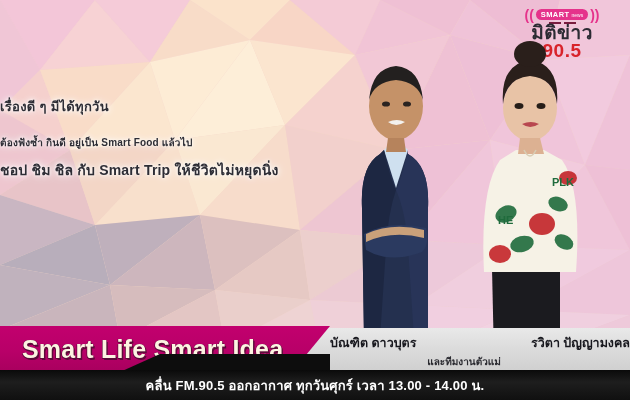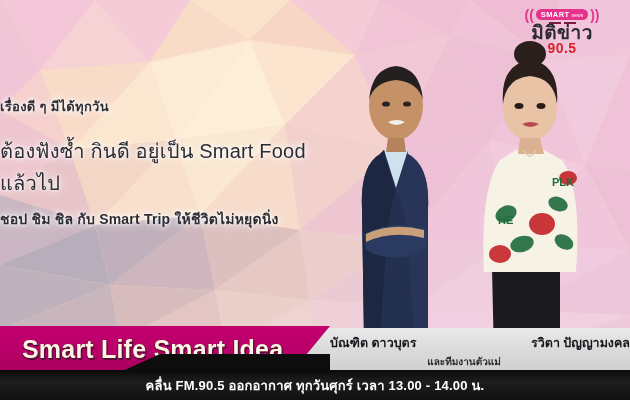--- a/index.html
+++ b/index.html
@@ -40,32 +40,32 @@
   .logo-pill .lp-sub { font-size:5px; font-weight:normal; letter-spacing:0; }
   .logo-ticks {
     display:flex; justify-content:center; gap:3px; margin-top:1px;
   }
   .logo-ticks i { display:block; width:12px; height:2px; background:#7a1c3f; }
   .logo-thai {
     font-size:19px; font-weight:bold; color:#2b2b33;
     margin-top:-1px; letter-spacing:.5px;
   }
   .logo-freq {
-    font-size:14px; font-weight:bold; color:#d8232a;
+    font-size:19px; font-weight:bold; color:#d8232a;
     margin-top:-1px; letter-spacing:.5px;
   }
 
   
   .copy {
     position:absolute; left:0; top:96px; width:360px;
     color:#2d2d35;
     text-shadow:0 0 6px rgba(255,255,255,.95), 0 0 12px rgba(255,255,255,.85), 0 0 3px rgba(255,255,255,1);
   }
   .copy .l1 { font-size:13px; font-weight:bold; letter-spacing:.3px; }
-  .copy .l2 { font-size:20px; font-weight:normal; margin-top:18px; letter-spacing:.2px; }
+  .copy .l2 { font-size:10px; font-weight:bold; margin-top:18px; letter-spacing:.2px; }
   .copy .l3 { font-size:14px; font-weight:bold; margin-top:9px; letter-spacing:.2px; }
 
   
   .host { position:absolute; bottom:42px; }
   #host-male { left:318px; width:150px; height:320px; }
   #host-female { left:440px; width:170px; height:330px; }
 
   
   .name-strip {
     position:absolute; left:0; bottom:28px; width:630px; height:44px;

